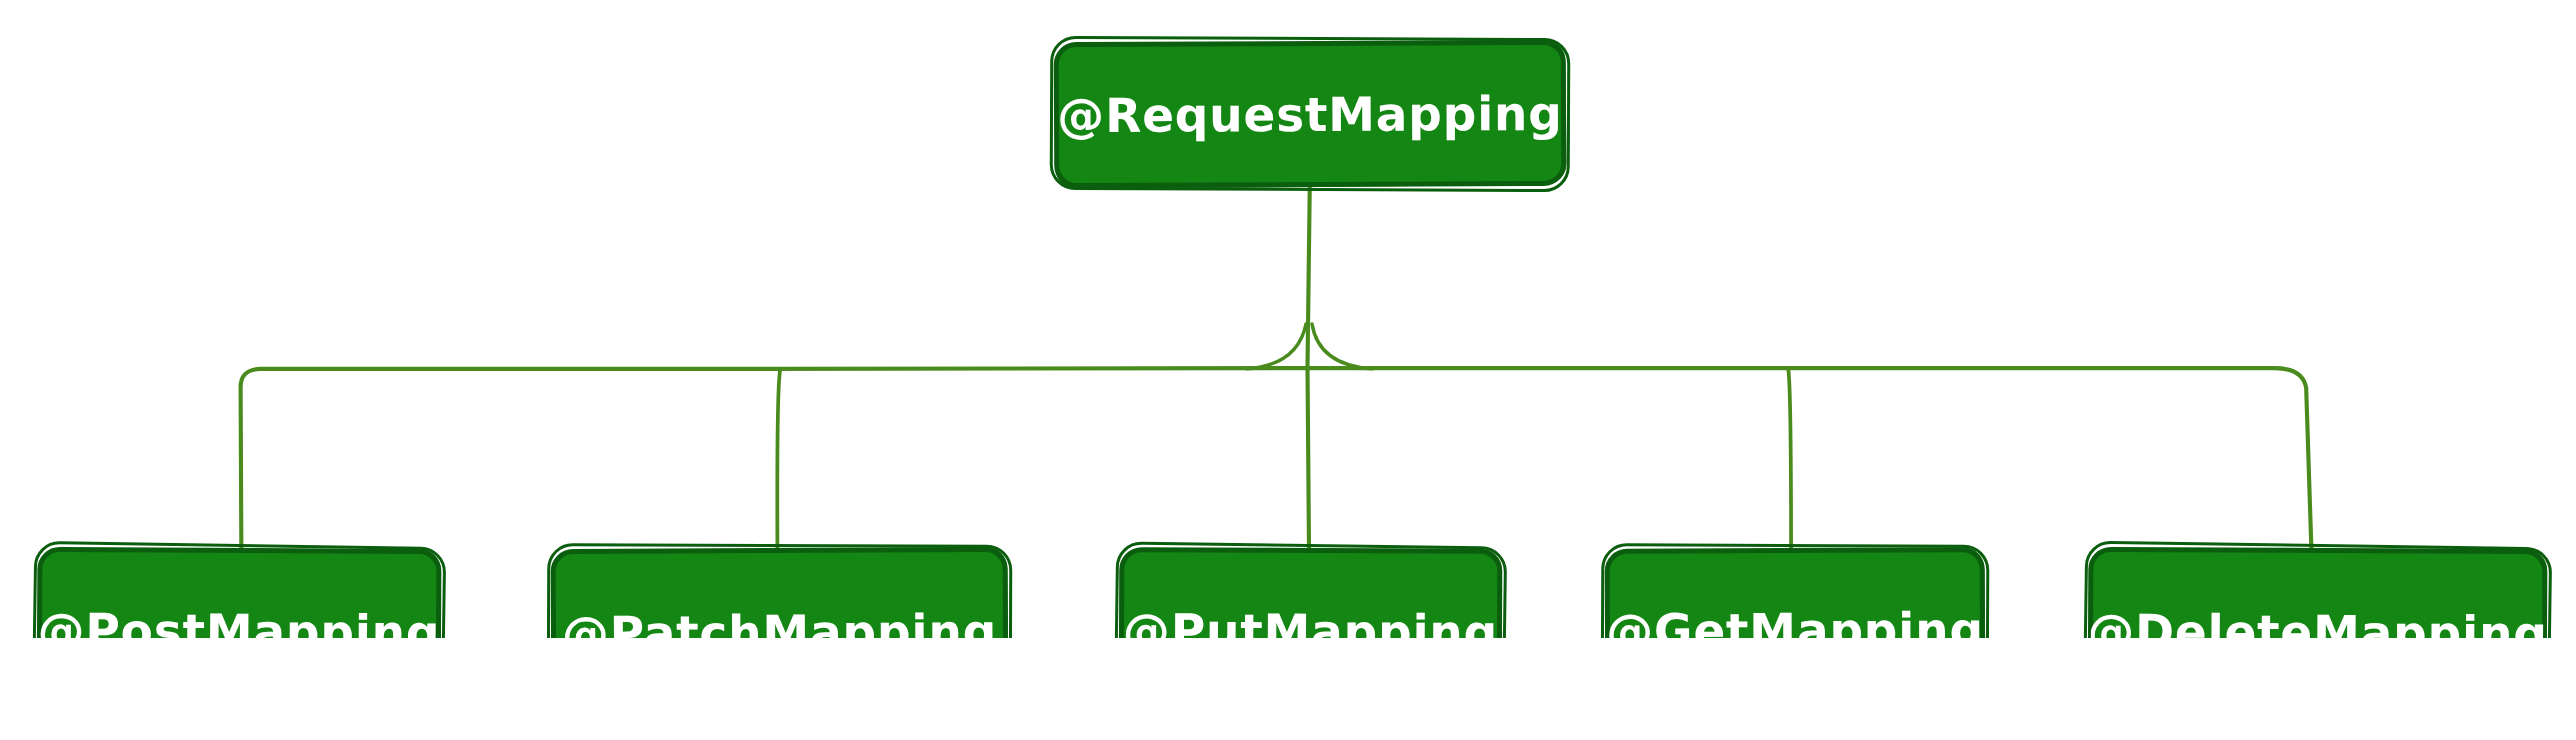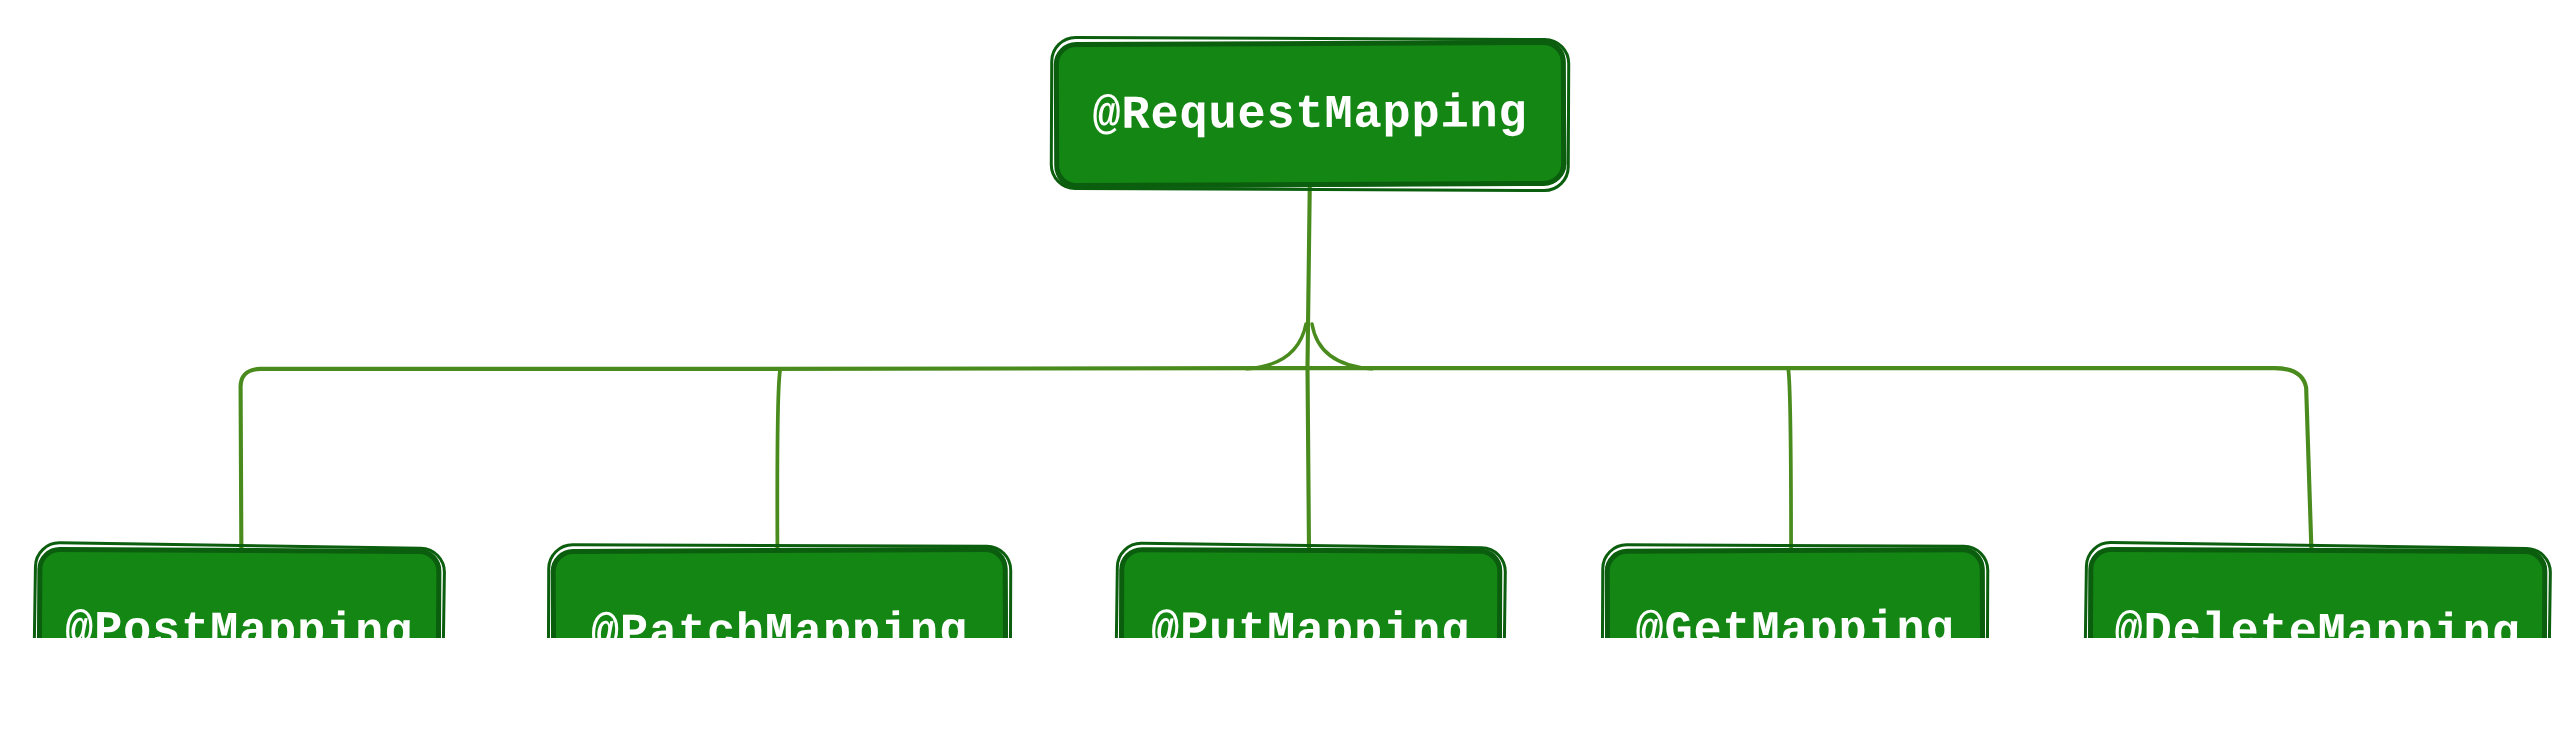--- a/index.html
+++ b/index.html
@@ -14,21 +14,20 @@
   body {
     background: var(--background);
     font-family: "DejaVu Sans", sans-serif;
   }
   .stage {
     position: relative;
     width: 2576px;
     height: 638px;
     background: var(--background);
     overflow: hidden;
-    font-family: Liberation Mono, monospace;
   }
   .connectors {
     position: absolute;
     left: 0; top: 0;
     width: 2576px;
     height: 740px;
     display: block;
   }
   .node {
     position: absolute;

